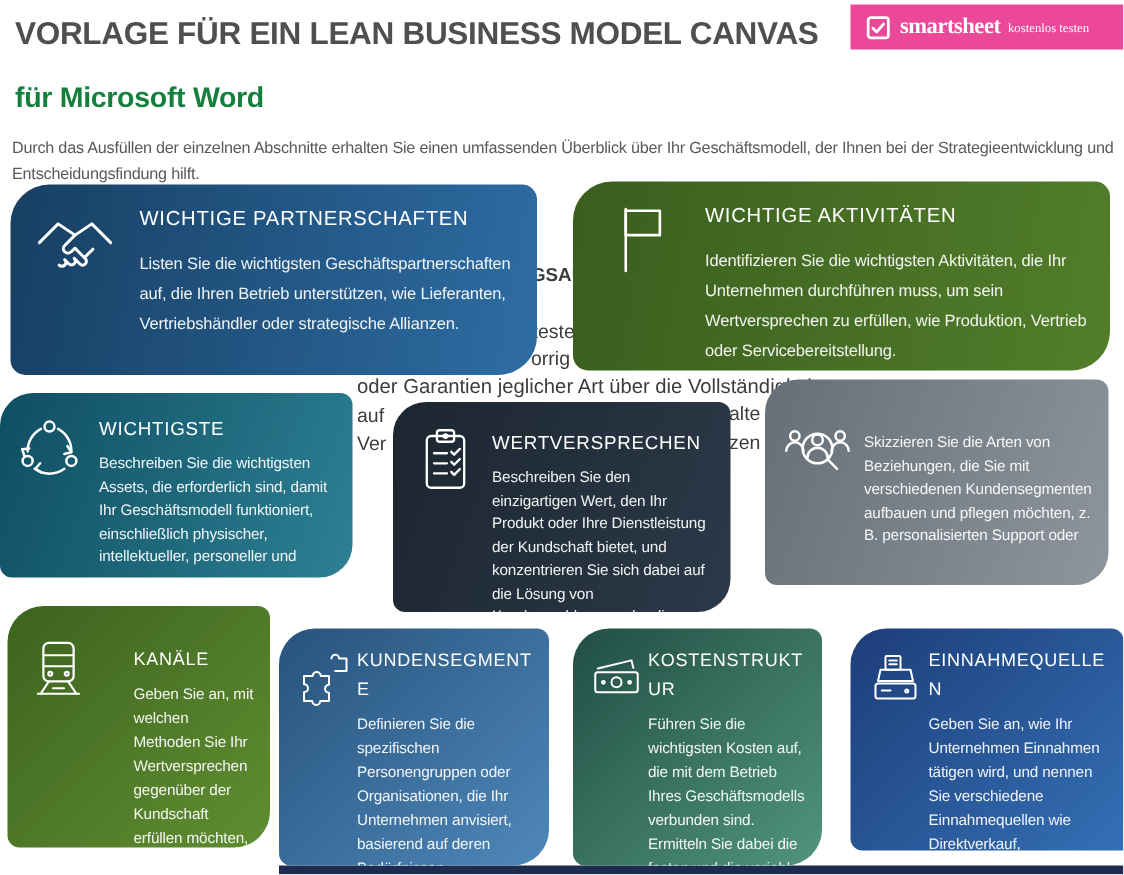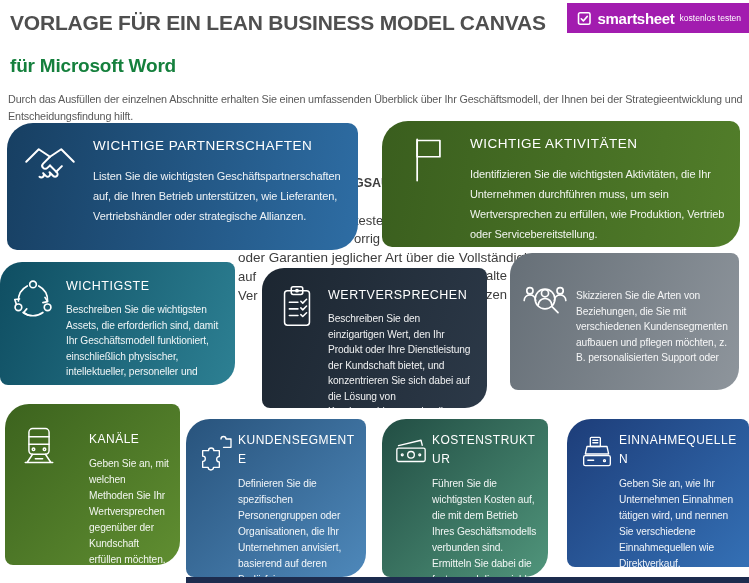--- a/index.html
+++ b/index.html
@@ -81,21 +81,21 @@
   #card-kostenstruktur    { left:382px; top:419px; width:166px; height:158px; border-radius:24px 8px 24px 8px; }
   #card-einnahmequellen   { left:567px; top:419px; width:182px; height:148px; border-radius:24px 8px 0 8px; }
 </style>
 </head>
 <body>
 
 <div id="canvas">
 
   <h1 class="page-title">VORLAGE FÜR EIN LEAN BUSINESS MODEL CANVAS</h1>
 
-  <div class="badge" style="background: #a21caf;">
+  <div class="badge" style="background: #ec4899; font-family: Liberation Serif, serif;">
     <svg width="17" height="17" viewBox="0 0 24 24">
       <rect x="2.5" y="2.5" width="19" height="19" rx="2.5" fill="none" stroke="#ffffff" stroke-width="2.6"></rect>
       <path d="M7 12.5 L10.5 16 L17 8.5" fill="none" stroke="#ffffff" stroke-width="2.6" stroke-linecap="round" stroke-linejoin="round"></path>
     </svg>
     <span class="badge-brand">smartsheet</span>
     <span class="badge-cta">kostenlos testen</span>
   </div>
 
   <h2 class="page-subtitle">für Microsoft Word</h2>
 

